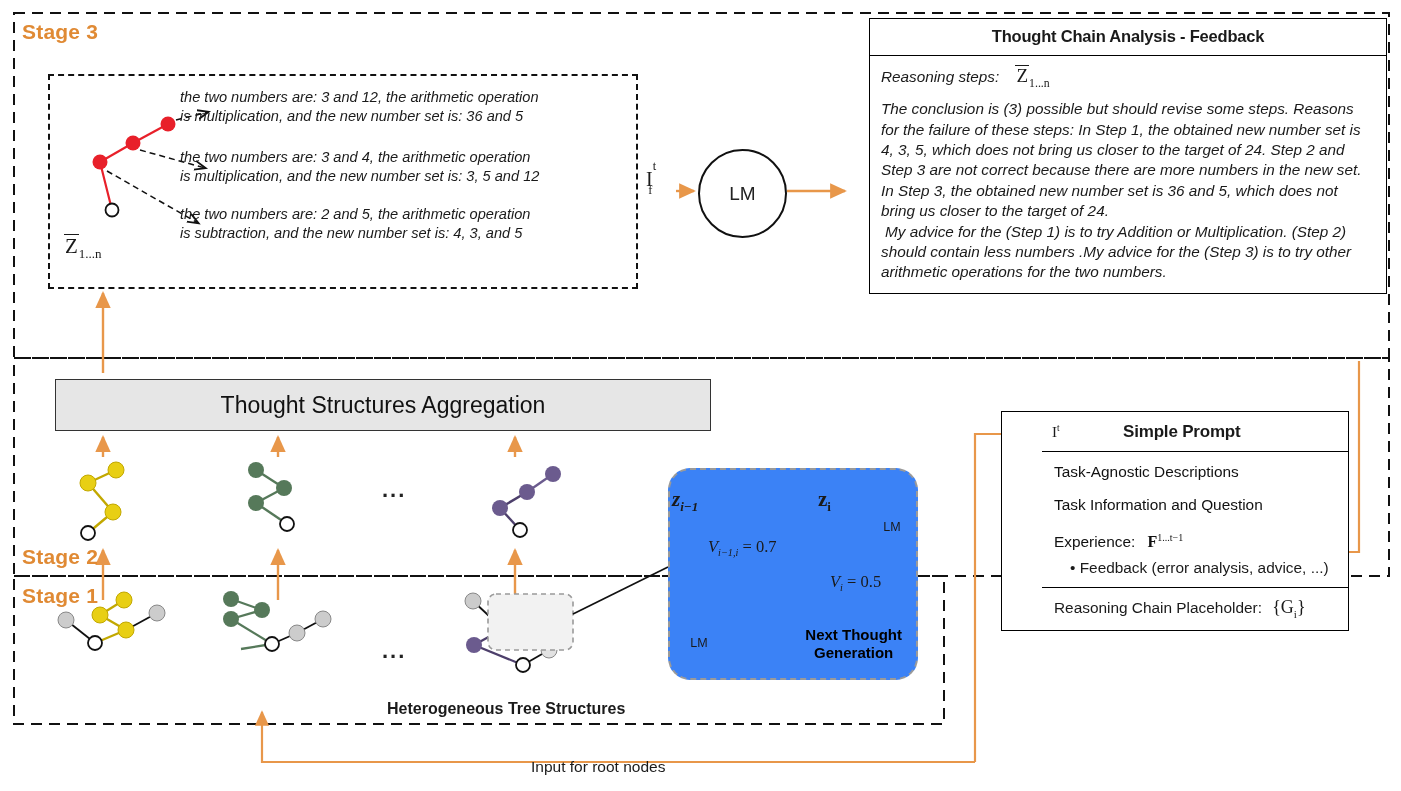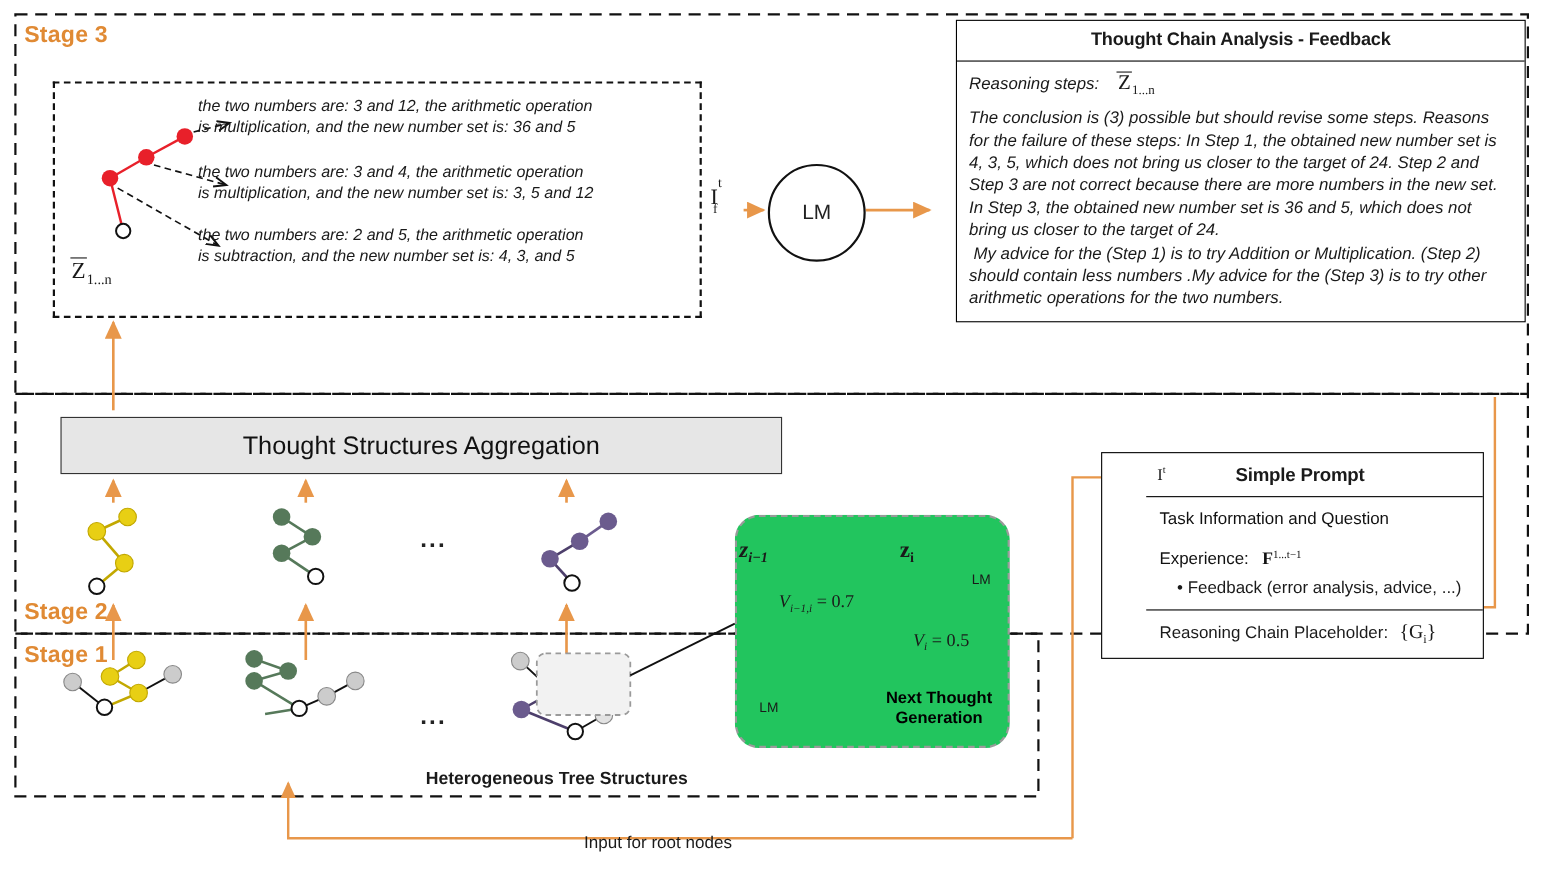--- a/index.html
+++ b/index.html
@@ -29,21 +29,21 @@
   #lm-circle{left:698px;top:149px;width:85px;height:85px;border:2px solid #111;border-radius:50%;
              background:#fff;display:flex;align-items:center;justify-content:center;
              font-size:19px;color:#222;}
 
   
   #aggregation-bar{left:55px;top:379px;width:656px;height:52px;background:#e6e6e6;
                    border:1.7px solid #333;box-sizing:border-box;display:flex;
                    align-items:center;justify-content:center;font-size:23px;color:#111;}
 
   
-  #ntg-panel{left:668px;top:468px;width:250px;height:212px;background:#22c55e;
+  #ntg-panel{left:668px;top:468px;width:250px;height:212px;background:#3b82f6;
              border:2px dashed #9a9a9a;border-radius:22px;box-sizing:border-box;}
   #ntg-label{position:absolute;right:14px;bottom:16px;text-align:center;font-size:15px;
              font-weight:bold;line-height:18px;color:#000;}
 
   
   #prompt-box{left:1001px;top:411px;width:348px;border:1.6px solid #000;background:#fff;box-sizing:border-box;padding-left:40px;}
   #prompt-head{display:flex;align-items:center;border-bottom:1.6px solid #000;height:40px;padding:0 10px;box-sizing:border-box;}
   #prompt-head-sym{font-size:15px;font-family:"Liberation Serif",serif;}
   #prompt-title{flex:1;text-align:center;font-size:17px;font-weight:bold;letter-spacing:-.2px;
                 margin-right:34px;}
@@ -312,20 +312,21 @@
 </div>
 <div class="abs" style="left:684px;top:636px;font-size:12.5px;width:30px;text-align:center;">LM</div>
 <div class="abs" style="left:877px;top:520px;font-size:12.5px;width:30px;text-align:center;">LM</div>
 
 <div class="abs" id="prompt-box">
   <div id="prompt-head">
     <span id="prompt-head-sym"><span>I</span><sup>t</sup></span>
     <span id="prompt-title">Simple Prompt</span>
   </div>
   <div id="prompt-mid">
+    <p class="prompt-row">Task-Agnostic Descriptions</p>
     <p class="prompt-row">Task Information and Question</p>
     <p class="prompt-row" style="margin-bottom:6px;">
       <span>Experience:</span>
       <span class="mserif" style="font-weight:bold;font-size:16px;margin-left:8px;">F</span><sup class="mserif" style="font-size:10px;">1...t−1</sup>
     </p>
     <p class="prompt-bullet" style="margin-bottom:0;">
       <span>• </span><span>Feedback (error analysis, advice, ...)</span>
     </p>
   </div>
   <div id="prompt-foot">

